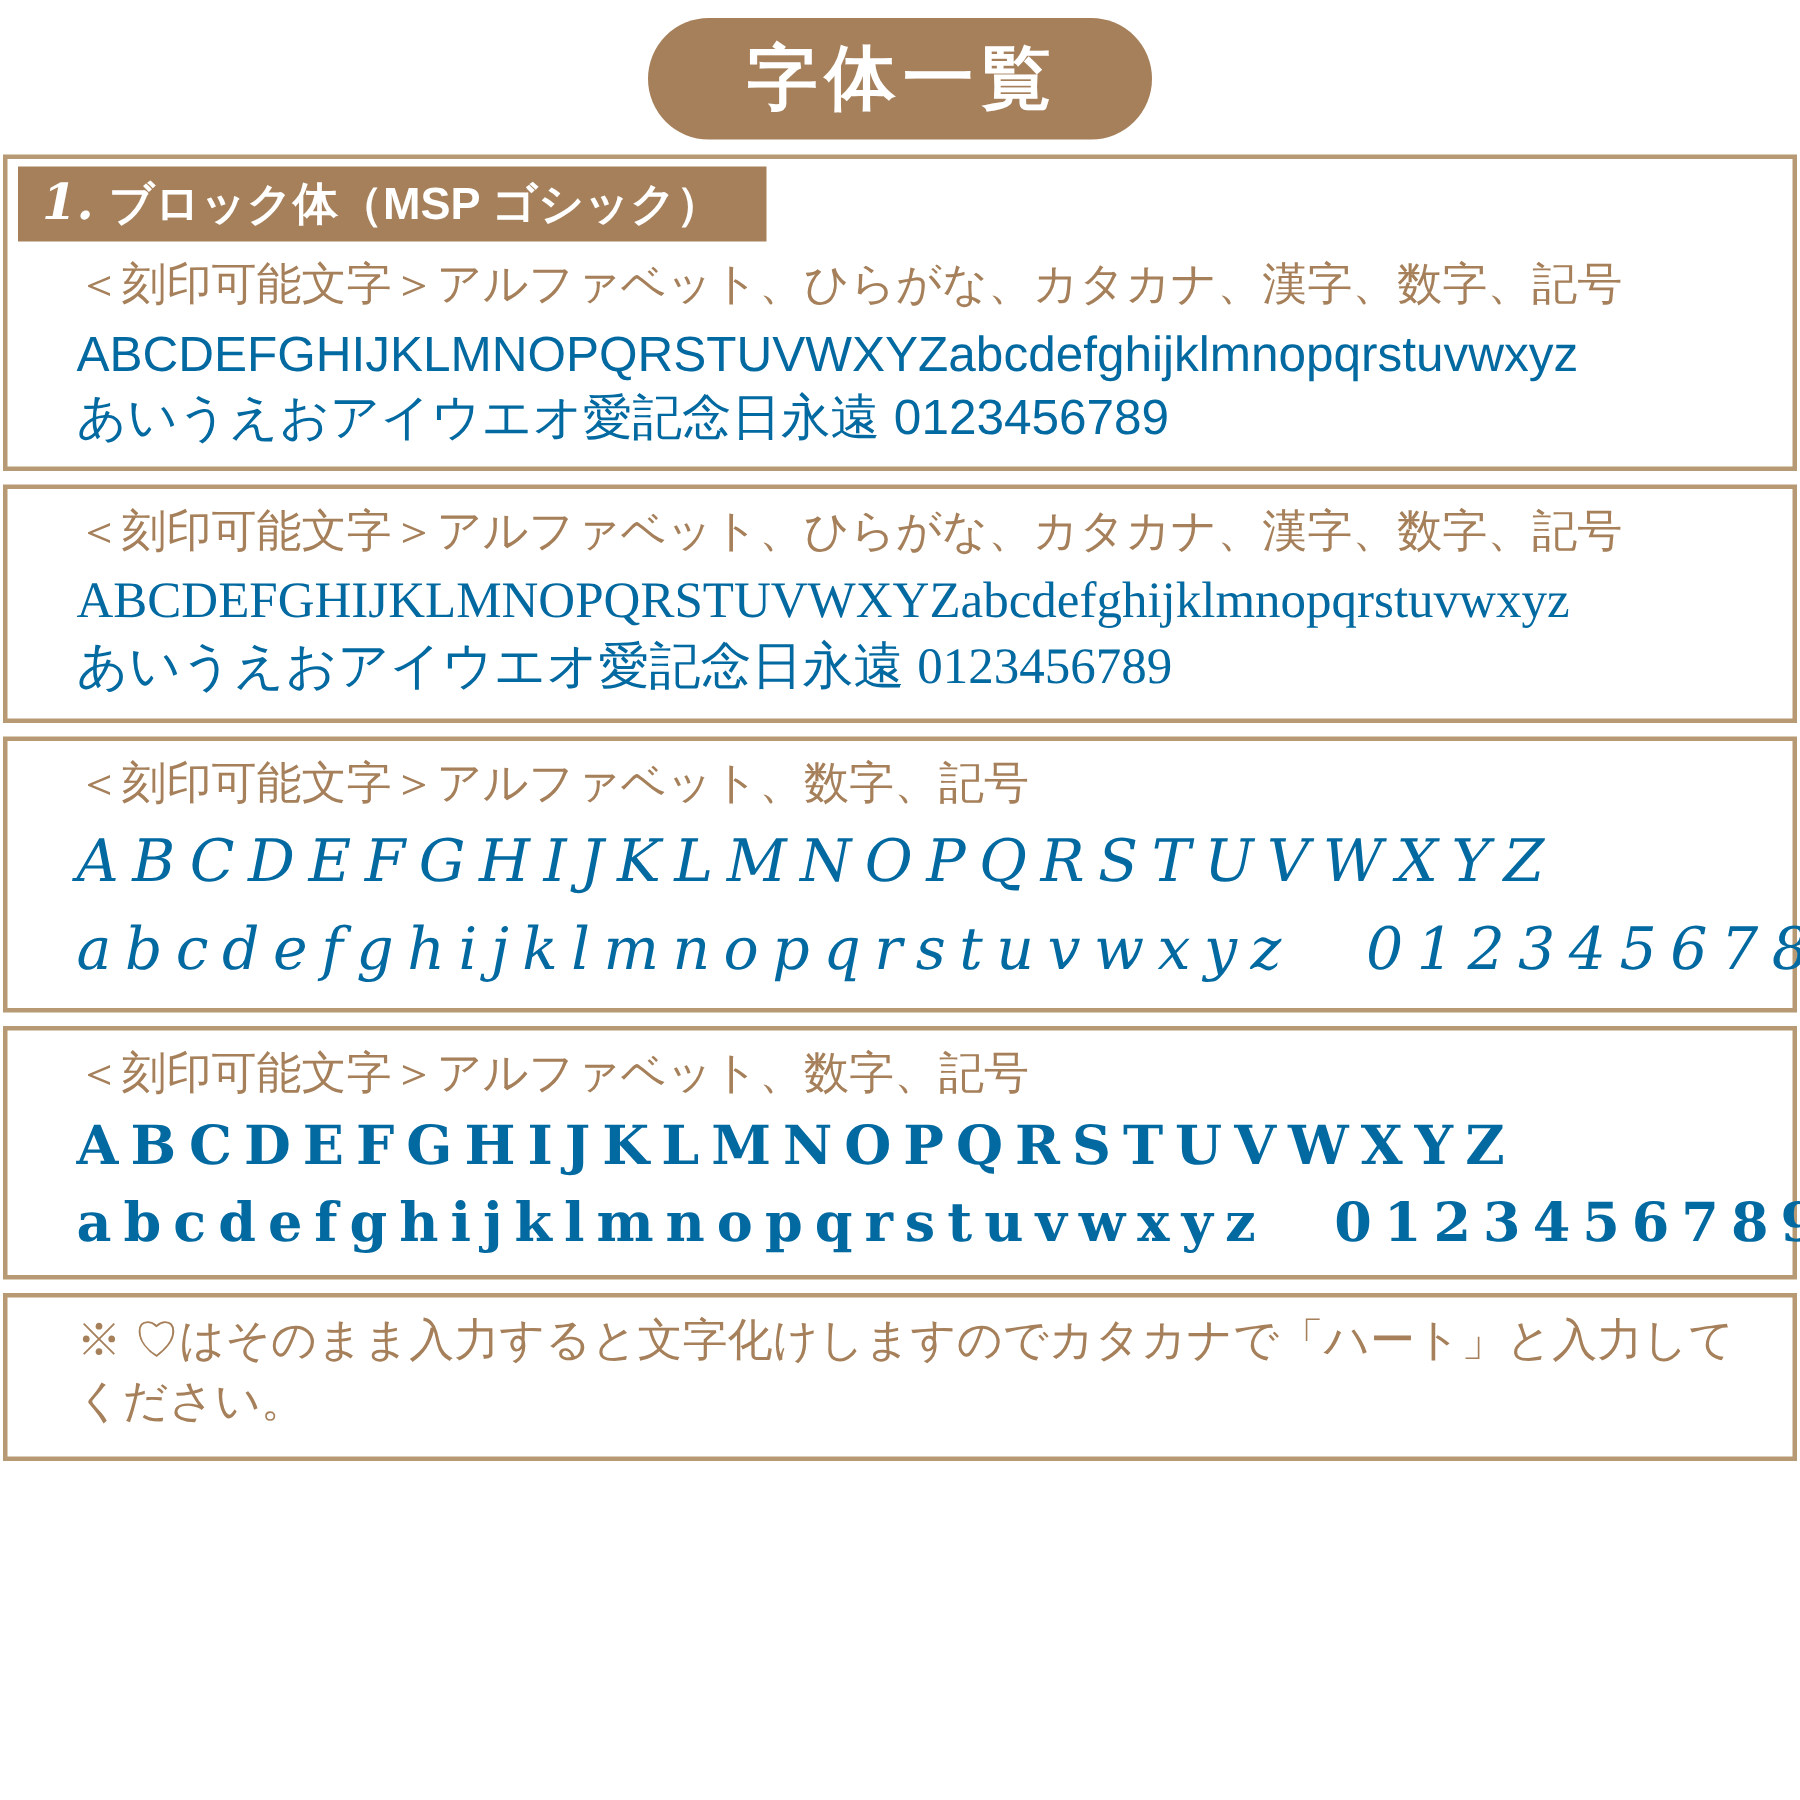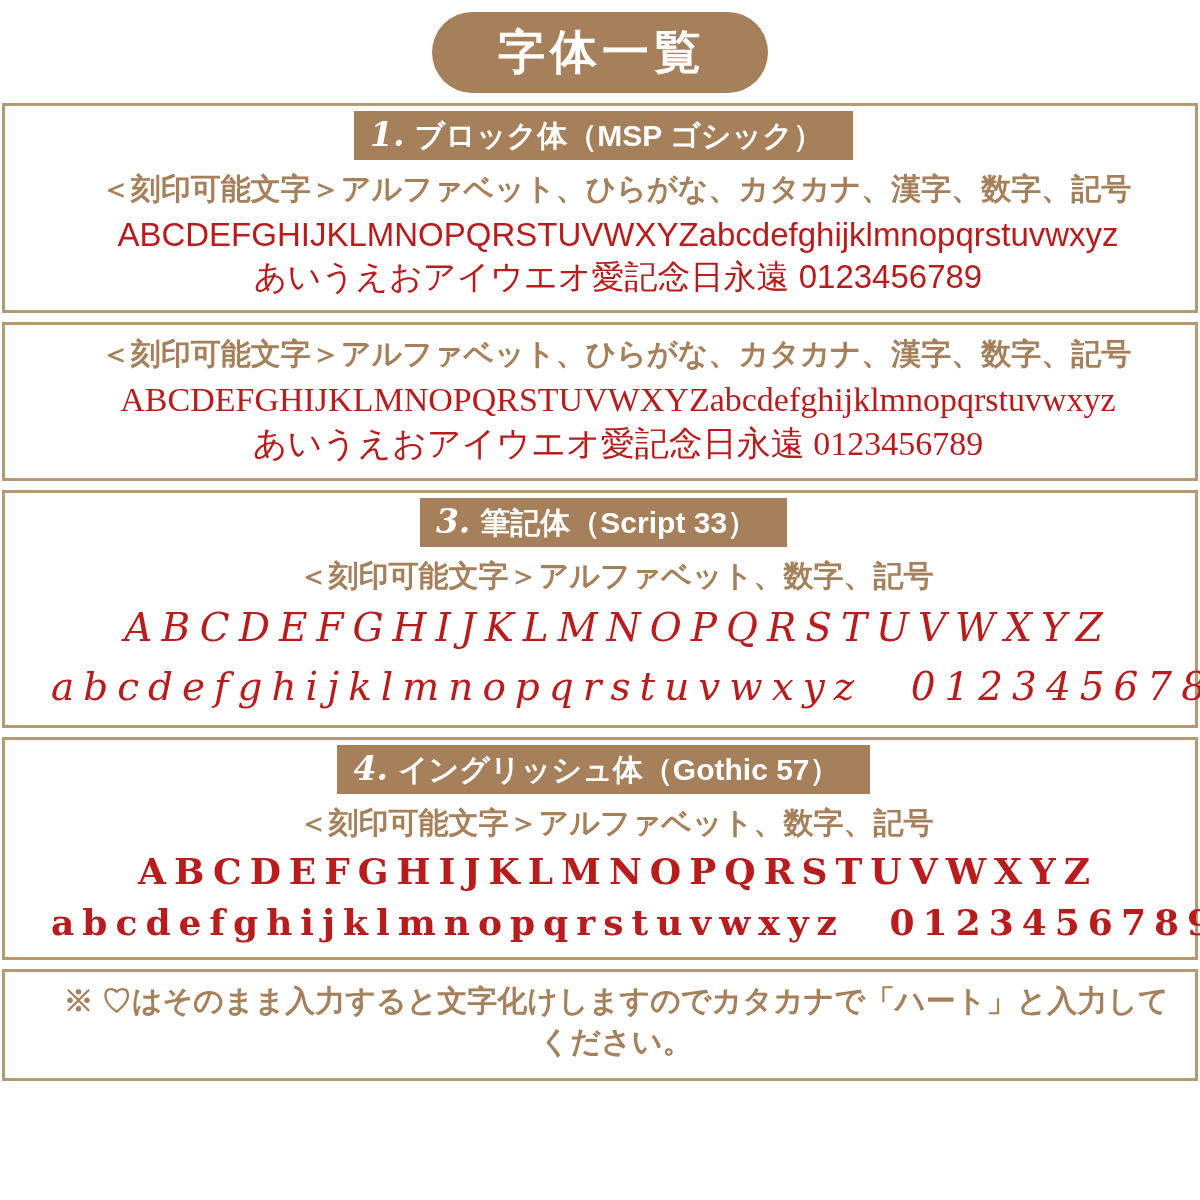--- a/index.html
+++ b/index.html
@@ -26,48 +26,47 @@
     padding:16px 54px 18px 58px;
     border-radius:44px;
   }
 
   
   .section {
     border:3px solid #b79a73;
     background:#ffffff;
     margin:0 0 9px 0;
     padding:0 0 12px 0;
-    text-align:center;
   }
   .section-bar {
     display:inline-block;
     background:#a6805a;
     color:#ffffff;
     font-size:30px;
     font-weight:bold;
     line-height:1;
     padding:7px 30px 9px 16px;
     margin:5px 0 0 7px;
   }
   .section-bar .num {
     font-family:"DejaVu Serif", serif;
     font-style:italic;
     font-weight:bold;
     font-size:33px;
     margin-right:10px;
   }
   .note {
     color:#a6805a;
-    font-weight:bold;
+    font-weight:normal;
     font-size:30px;
     line-height:1.35;
     margin:9px 14px 4px 46px;
   }
   .line {
-    color:#b91c1c;
+    color:#0369a1;
     margin:0 10px 0 46px;
     white-space:nowrap;
   }
   .font-gothic .line {
     font-family:"Liberation Sans", sans-serif;
     font-size:33px;
     line-height:1.28;
   }
   .font-mincho .line {
     font-family:"Liberation Serif", serif;
@@ -111,32 +110,26 @@
     <div class="line">あいうえおアイウエオ愛記念日永遠 0123456789</div>
   </div>
 
   <div class="section font-mincho">
     <div class="note">＜刻印可能文字＞アルファベット、ひらがな、カタカナ、漢字、数字、記号</div>
     <div class="line">ABCDEFGHIJKLMNOPQRSTUVWXYZabcdefghijklmnopqrstuvwxyz</div>
     <div class="line">あいうえおアイウエオ愛記念日永遠 0123456789</div>
   </div>
 
   <div class="section font-script">
-    <div class="section-bar">
-      <span class="num">3.</span><span>筆記体（Script 33）</span>
-    </div>
     <div class="note">＜刻印可能文字＞アルファベット、数字、記号</div>
     <div class="line">ABCDEFGHIJKLMNOPQRSTUVWXYZ</div>
     <div class="line">abcdefghijklmnopqrstuvwxyz 0123456789</div>
   </div>
 
   <div class="section font-english">
-    <div class="section-bar">
-      <span class="num">4.</span><span>イングリッシュ体（Gothic 57）</span>
-    </div>
     <div class="note">＜刻印可能文字＞アルファベット、数字、記号</div>
     <div class="line">ABCDEFGHIJKLMNOPQRSTUVWXYZ</div>
     <div class="line">abcdefghijklmnopqrstuvwxyz 0123456789</div>
   </div>
 
   <div class="section">
     <div class="note">※ ♡はそのまま入力すると文字化けしますのでカタカナで「ハート」と入力してください。</div>
     
   </div>
 

